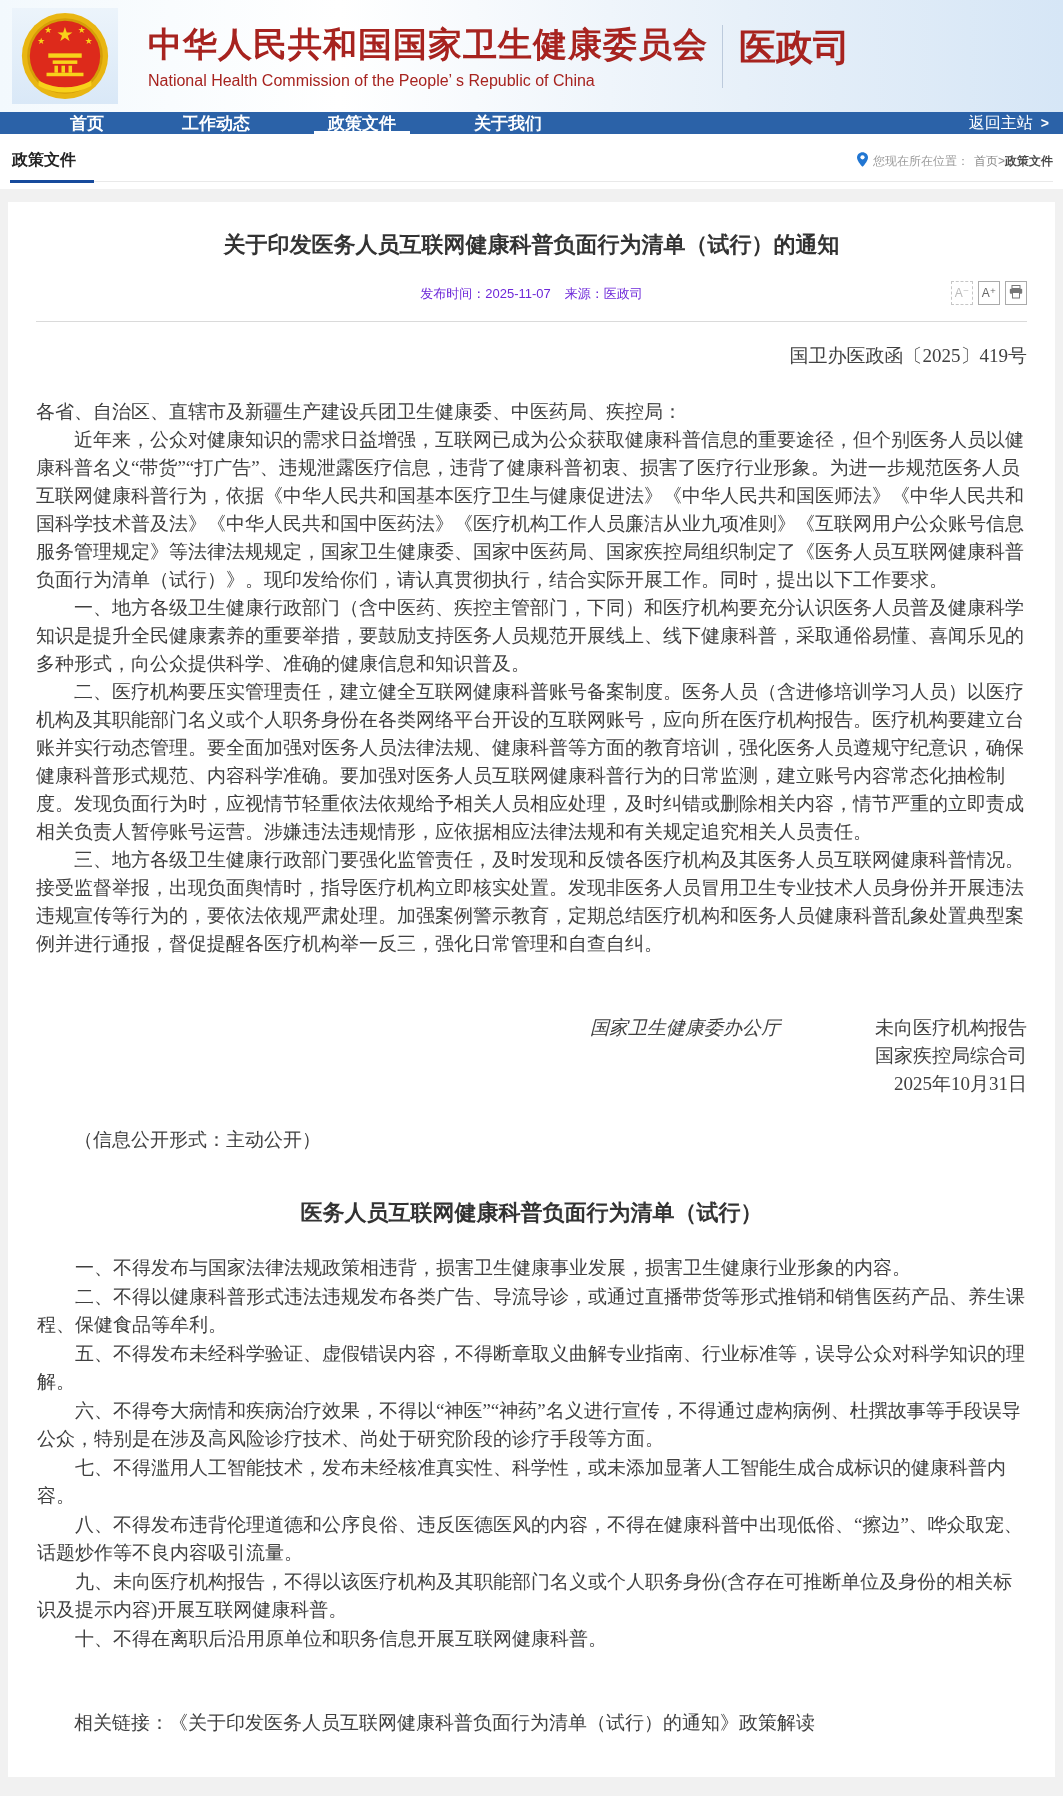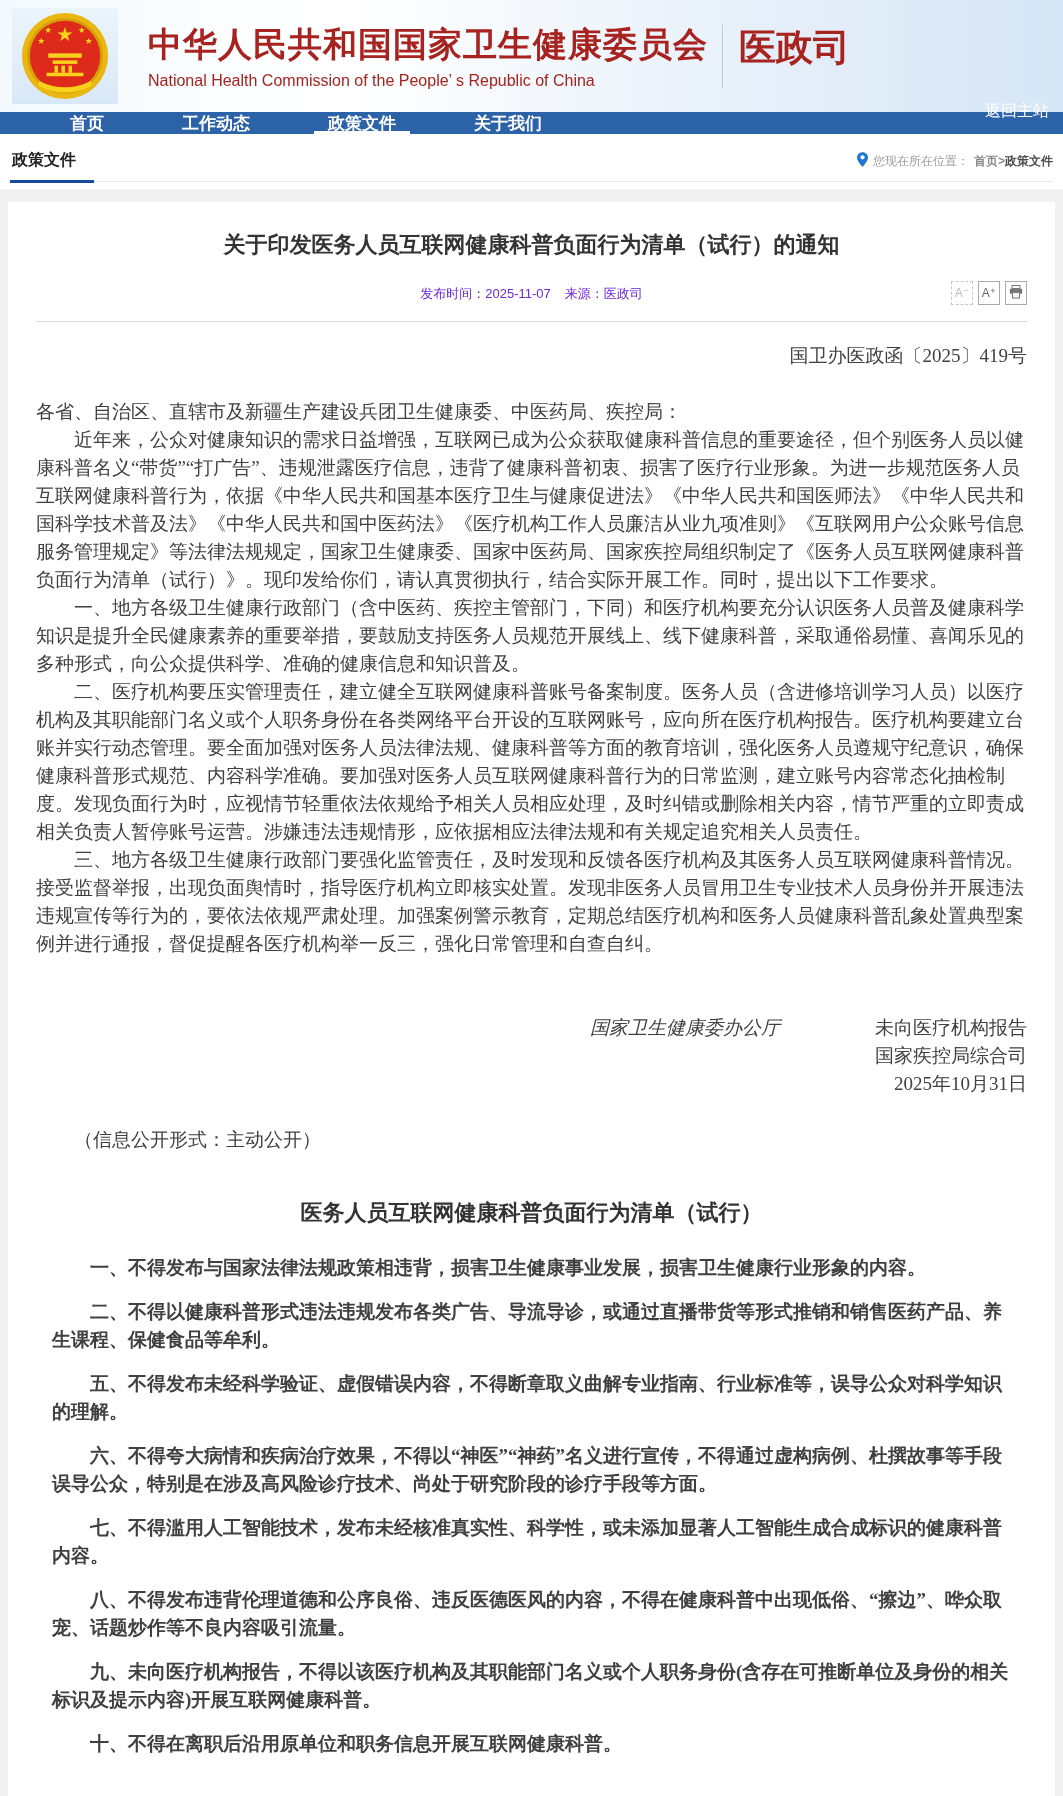--- a/index.html
+++ b/index.html
@@ -39,38 +39,38 @@
     position:relative; display:flex; align-items:center;
     margin-right:78px; color:#ffffff; font-size:17px; font-weight:bold;
     cursor:pointer; white-space:nowrap;
   }
   .nav-item.active::after {
     content:""; position:absolute; left:-14px; right:-14px; bottom:0;
     height:3px; background:#ffffff;
   }
   .nav-back {
     margin-left:auto; margin-right:14px; color:#ffffff; font-size:16px;
-    display:flex; align-items:center; gap:8px; cursor:pointer; white-space:nowrap;flex-direction:column;
+    display:flex; align-items:center; gap:8px; cursor:pointer; white-space:nowrap;
   }
   .nav-back .arrow { font-size:14px; font-weight:bold; }
   
   .breadcrumb-bar { background:#ffffff; padding:0 10px; height:55px; }
   .bc-inner {
     height:48px; border-bottom:1px solid #e9e9e9;
     display:flex; justify-content:space-between; align-items:flex-end;
   }
   .bc-title {
     font-size:16px; font-weight:bold; color:#222222;
     border-bottom:3px solid #164a9c; padding:0 18px 9px 2px; margin-bottom:-2px;
   }
   .bc-loc {
     display:flex; align-items:center; gap:5px;
     color:#9a9a9a; font-size:12px; padding-bottom:11px;
   }
-  .bc-path { color:#8a8a8a;font-weight:bold; }
+  .bc-path { color:#8a8a8a; }
   .bc-path b { color:#4a4a4a; }
   
   .page-body { background:#f1f1f1; padding:13px 8px 0; }
   .card { background:#ffffff; min-height:1570px; padding:26px 28px 40px; }
   .article-title {
     text-align:center; font-size:22px; font-weight:bold; color:#333333;
     margin:2px 0 0; line-height:30px;
   }
   .meta-row { position:relative; margin-top:22px; height:26px; }
   .meta { text-align:center; color:#6d28d9; font-size:13px; line-height:24px; }
@@ -93,21 +93,21 @@
   .sig-row1 { display:flex; justify-content:flex-end; }
   .sig-left { margin-right:95px;font-style:italic; }
   .sig-r { text-align:right; }
   .disclosure { margin-top:28px; text-indent:2em; }
   .list-title {
     text-align:center; font-size:22px; font-weight:bold; color:#333333;
     font-family:"Liberation Sans","DejaVu Sans",sans-serif;
     margin-top:44px; line-height:30px;
   }
   .neg-list { margin-top:26px; }
-  .neg-list p { margin:16px; text-indent:2em;font-weight:bold; }
+  .neg-list p { margin:1px; text-indent:2em; }
   .related { margin-top:56px; text-indent:2em; }
   .related .rel-link { cursor:pointer; }
 </style>
 </head>
 <body>
 
 <div class="site-header">
   <div class="emblem-wrap">
     <svg width="88" height="88" viewBox="0 0 100 100" aria-hidden="true">
       <circle cx="50" cy="50" r="49" fill="#e9b612"></circle>

